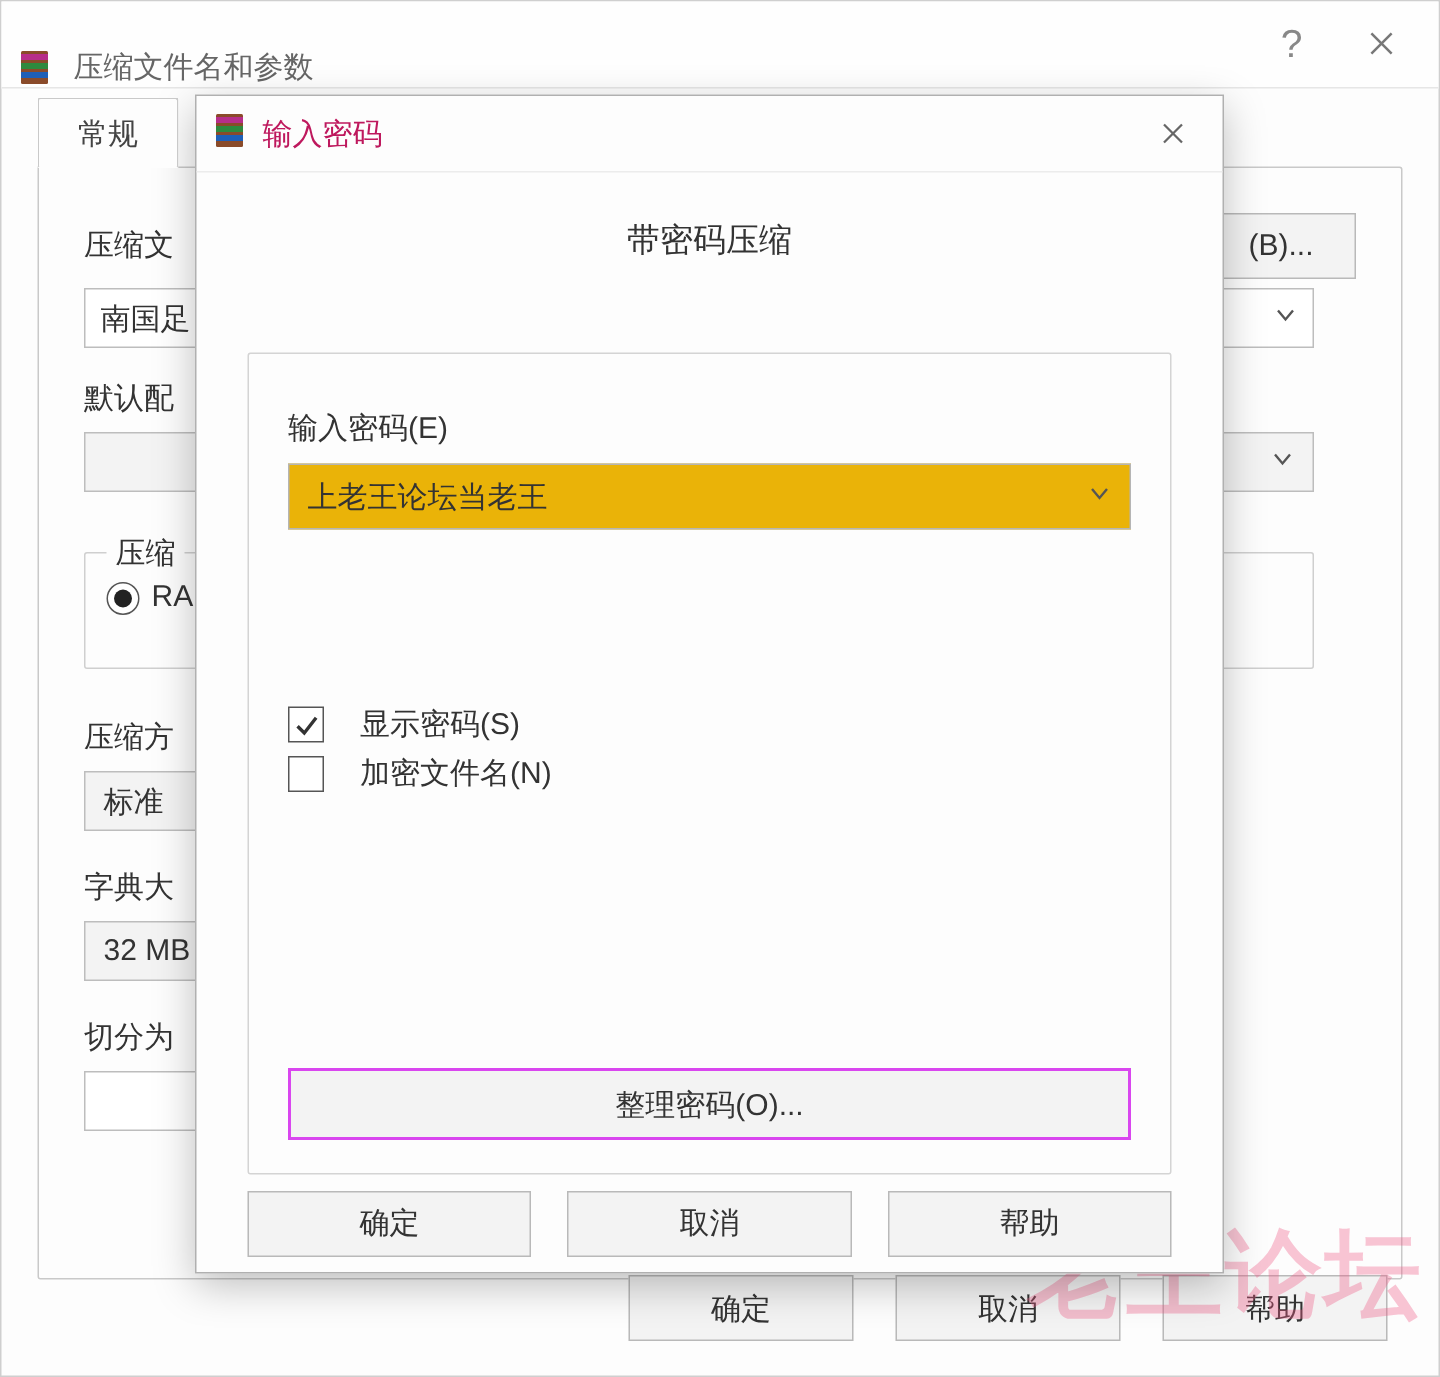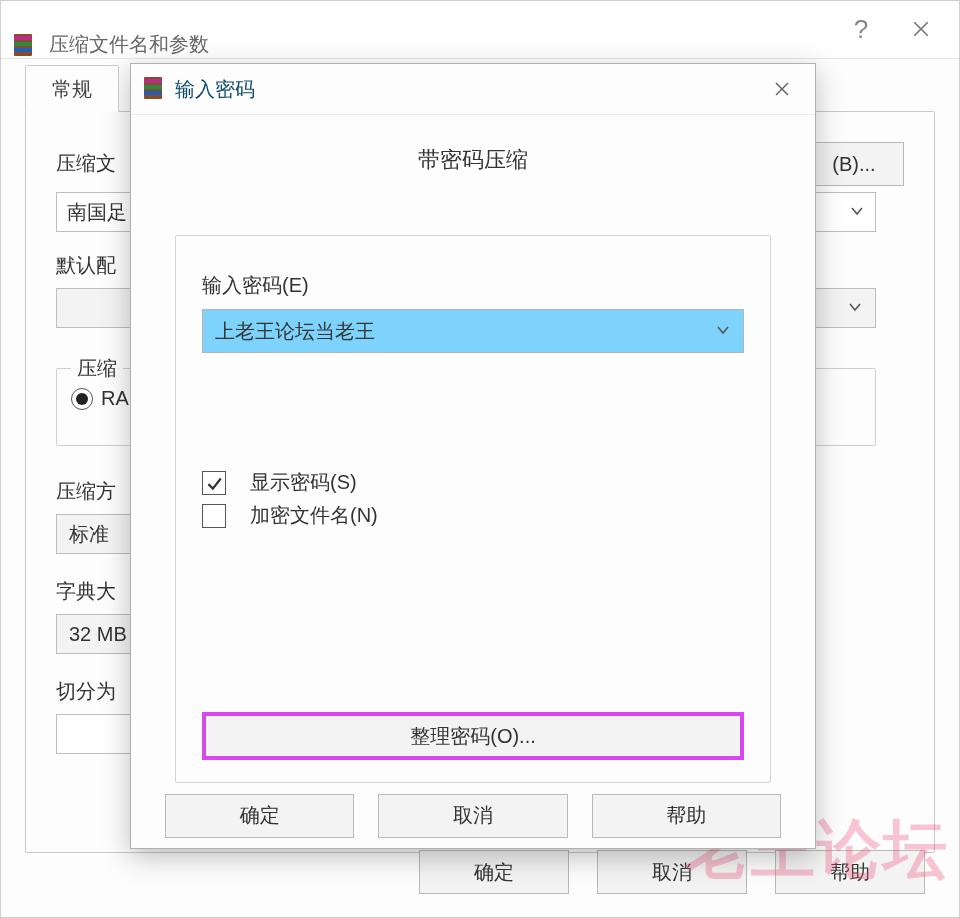--- a/index.html
+++ b/index.html
@@ -165,55 +165,55 @@
     background: #fdfdfd;
     border: 1px solid #b0b0b0;
     box-shadow: 0 8px 26px rgba(0,0,0,0.25);
     display: flex;
     flex-direction: column;
   }
   .pwd-titlebar {
     height: 52px;
     display: flex; align-items: center;
     padding: 0 8px 0 10px;
-    color: #0c4a6e;
+    color: #be185d;
     border-bottom: 1px solid #ececec;
   }
   .pwd-titlebar .icon-slot { margin-right: 10px; }
   .pwd-titlebar .spacer { flex: 1; }
   .pwd-titlebar .closebtn {
     width: 50px; height: 50px;
     display: flex; align-items: center; justify-content: center;
   }
   .pwd-titlebar .closebtn svg { width: 16px; height: 16px; stroke: #666; }
 
   .pwd-body {
     flex: 1;
-    padding: 0 44px;
+    padding: 0 34px;
     position: relative;
   }
   .pwd-heading {
     text-align: center;
     font-size: 22px;
     color: #333;
     margin: 30px 0 60px;
   }
 
   .big-groupbox {
     border: 1px solid #d4d4d4;
     border-radius: 2px;
     height: 548px;
     position: relative;
     padding: 36px 26px 20px;
   }
 
   .pwd-combo {
     height: 44px;
     border: 1px solid #b5b5b5;
-    background: #7dd3fc;
+    background: #eab308;
     width: 100%;
     display: flex; align-items: center;
     padding: 0 12px;
     font-size: 20px;
   }
   .pwd-combo .arrow { margin-left: auto; }
 
   .check-row {
     display: flex; align-items: center; gap: 24px;
     margin: 6px 0;
@@ -223,21 +223,21 @@
     width: 24px; height: 24px;
     border: 1px solid #555;
     background: #fff;
     display: flex; align-items: center; justify-content: center;
   }
   .chk.checked svg { width: 18px; height: 18px; stroke: #333; fill: none; stroke-width: 2; }
 
   .wide-btn {
     width: 100%;
     height: 48px;
-    border: 4px solid #d946ef;
+    border: 2px solid #d946ef;
     background: #f3f3f3;
     display: flex; align-items: center; justify-content: center;
     font-size: 20px;
     color: #333;
   }
 
   .pwd-buttons {
     height: 74px;
     display: flex;
     justify-content: space-between;

